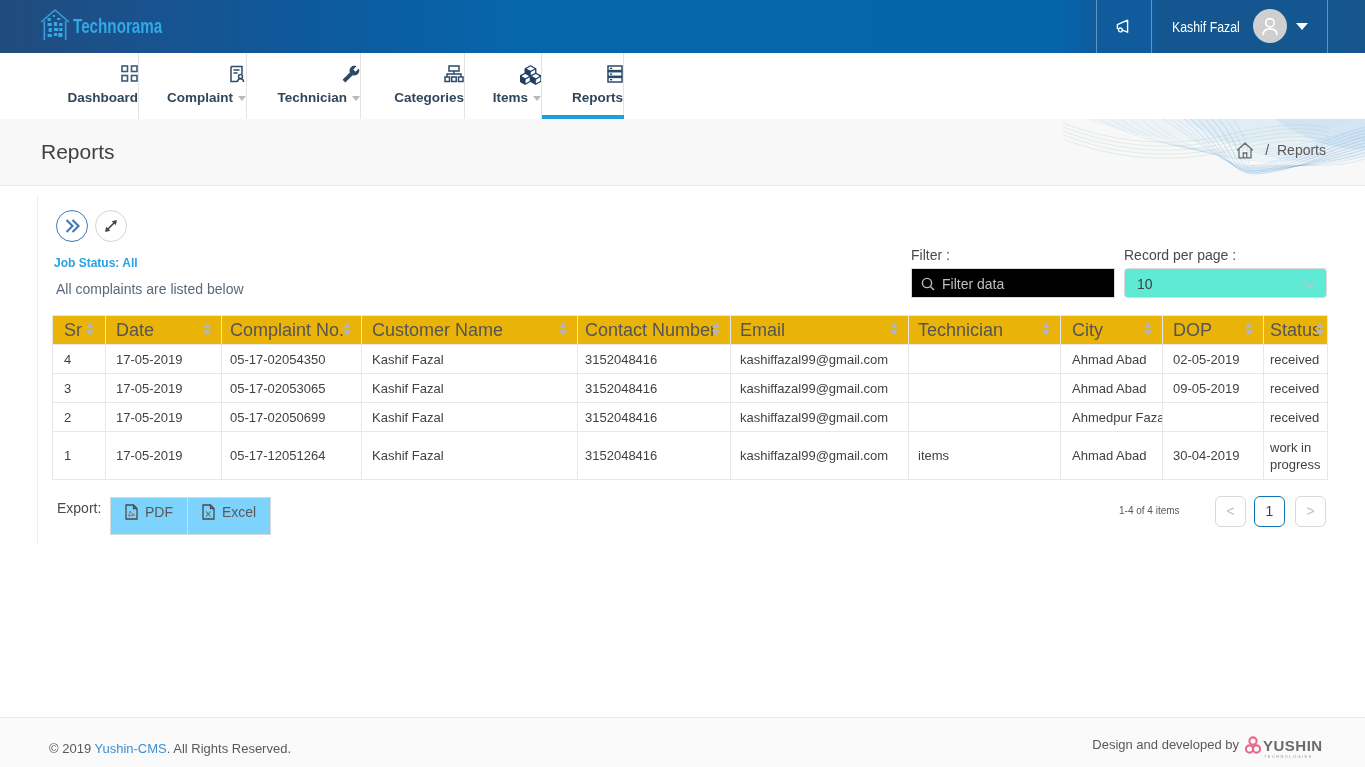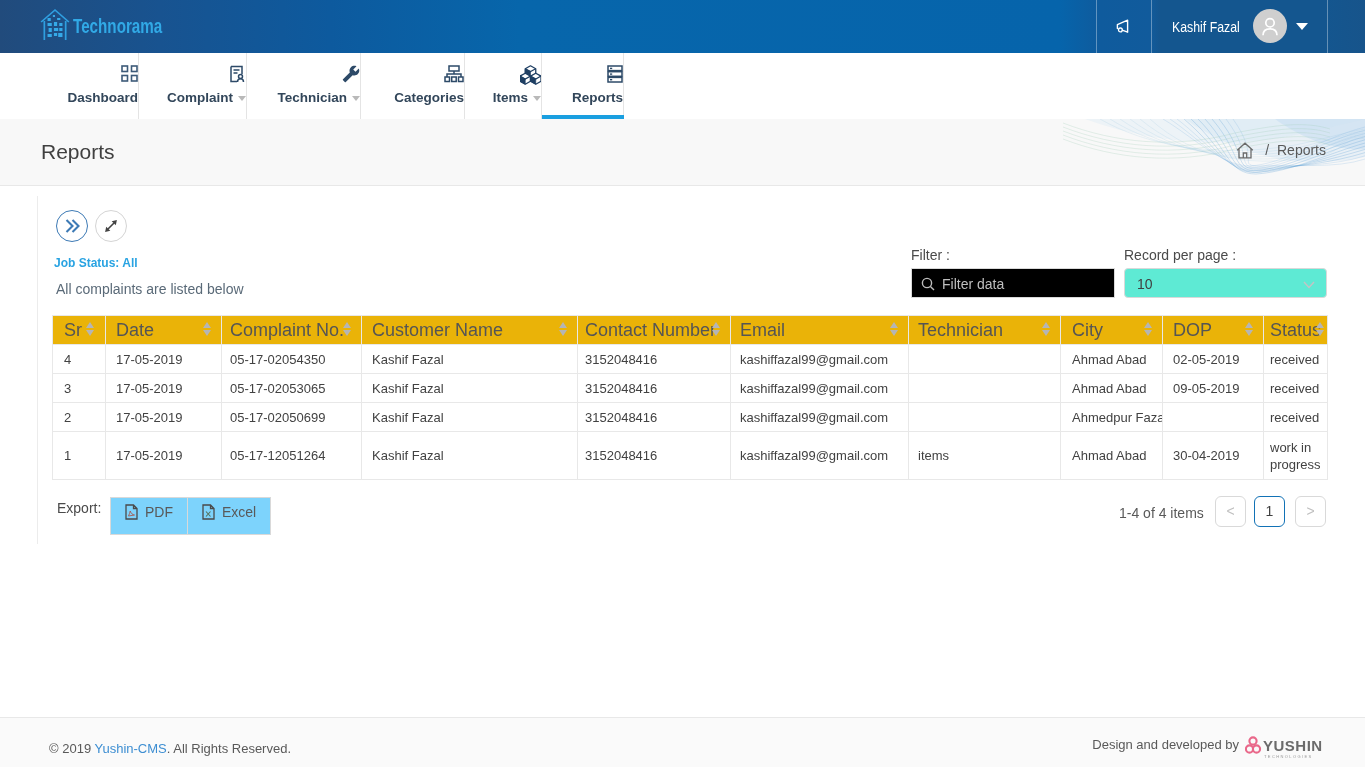--- a/index.html
+++ b/index.html
@@ -63,21 +63,21 @@
 .sorter { position:absolute; right:9px; top:50%; margin-top:-8px; width:9px; height:16px; }
 .sorter .su { display:block; width:0; height:0; border-left:4.5px solid transparent; border-right:4.5px solid transparent; border-bottom:6px solid #b5b5b5; margin-bottom:2px; }
 .sorter .sd { display:block; width:0; height:0; border-left:4.5px solid transparent; border-right:4.5px solid transparent; border-top:6px solid #b5b5b5; }
 
 
 #export-label { position:absolute; left:19px; top:304px; font-size:14px; color:#4a4a4a; }
 #export-group { position:absolute; left:72px; top:301px; height:38px; border:1px solid #d9d9d9; border-radius:0; background:#7dd3fc; display:flex; }
 .ebtn { padding:0 14px; font-size:14px; color:#595959; line-height:28px; }
 .ebtn + .ebtn { border-left:1px solid #d9d9d9; }
 .ebtn svg { vertical-align:-3px; margin-right:7px; }
-#pgtext { position:absolute; left:1081px; top:309px; font-size:14px; color:#595959; }
+#pgtext { position:absolute; left:1081px; top:309px; font-size:10px; color:#595959; }
 .pgbtn { position:absolute; top:300px; width:31px; height:31px; border:1px solid #d9d9d9; border-radius:6px; background:#fff; text-align:center; line-height:29px; font-size:14px; color:#bfbfbf; }
 #pgprev { left:1177px; }
 #pgcur { left:1216px; border-color:#1272b6; color:#404040; }
 #pgnext { left:1257px; }
 
 
 #ftr { position:absolute; top:717px; left:0; width:1365px; height:50px; background:#fafafa; border-top:1px solid #e8e8e8; }
 #ftr-left { position:absolute; left:49px; top:23px; font-size:13px; color:#595959; }
 #ftr-left a { color:#3d8ed2; text-decoration:none;margin-top:10px; }
 #ftr-right { position:absolute; right:126px; top:19px; font-size:13px; color:#595959; }

